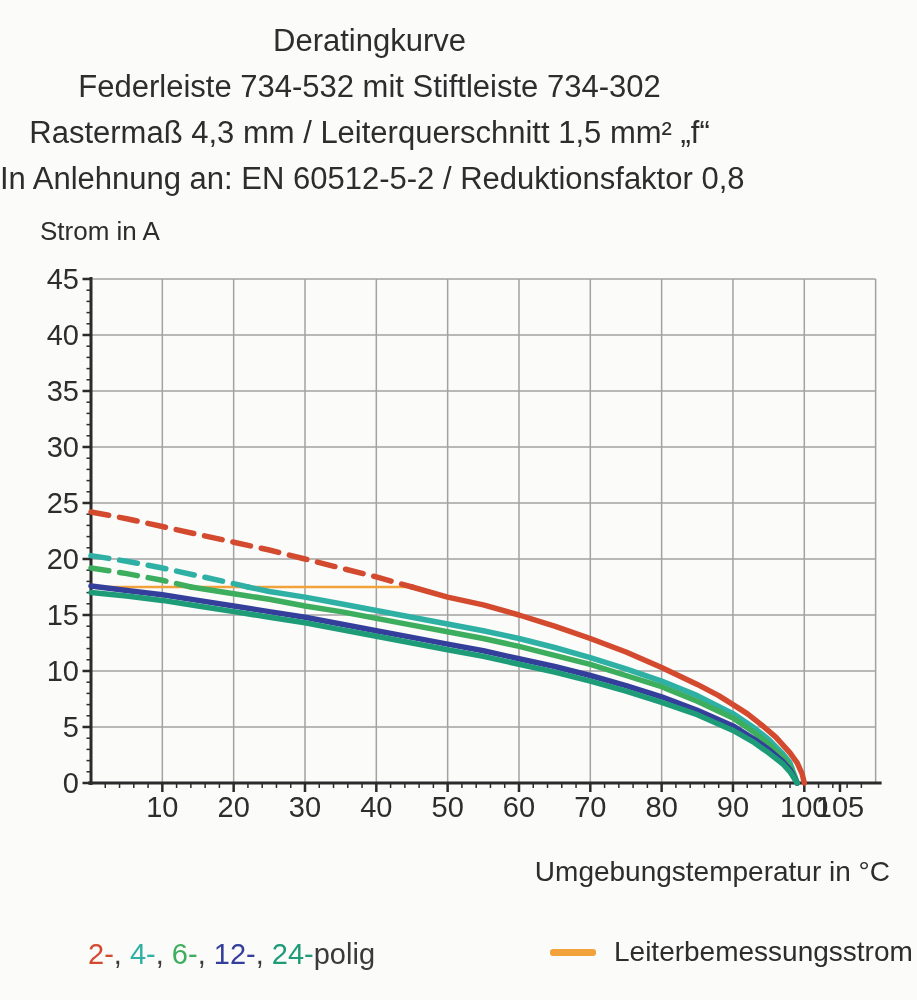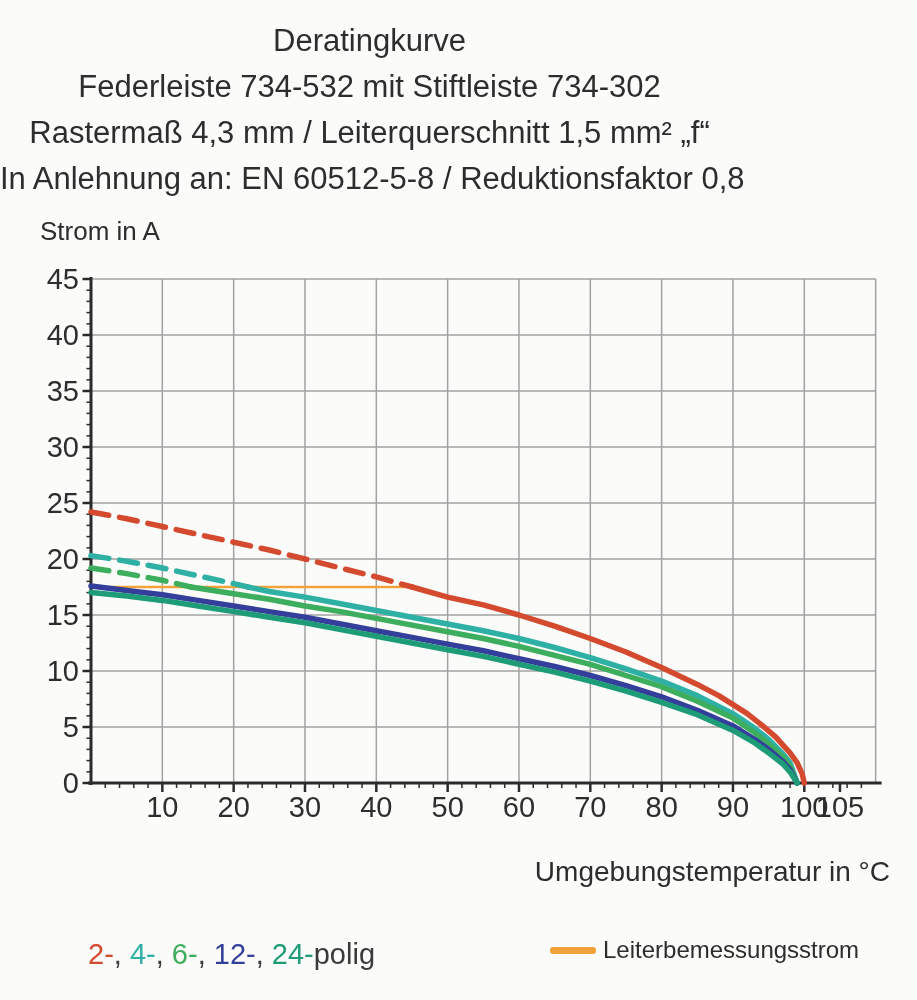--- a/index.html
+++ b/index.html
@@ -31,36 +31,36 @@
     font-family: "Liberation Sans", sans-serif;
     font-size: 29px; fill: #2D2D2D;
   }
   #legend-left {
     position: absolute; left: 88px; top: 938px;
     font-size: 29px; white-space: nowrap; text-align: right;
   }
   #legend-left .sep { color: #3A3A3A; }
   #legend-right {
     position: absolute; left: 550px; top: 936px;
-    display: flex; align-items: center; gap: 7px;
-    font-size: 24px; white-space: nowrap; justify-content: space-between;
+    display: flex; align-items: center; gap: 18px;
+    font-size: 28px; white-space: nowrap; justify-content: space-between;
   }
   #rated-swatch {
     display: inline-block; width: 46px; height: 7px;
     border-radius: 3px; background: #F2A23B;
   }
 </style>
 </head>
 <body>
 
 <div class="titles">
   <div>Deratingkurve</div>
   <div>Federleiste 734-532 mit Stiftleiste 734-302</div>
   <div>Rastermaß 4,3 mm / Leiterquerschnitt 1,5 mm² „f“</div>
-  <div>In Anlehnung an: EN 60512-5-8 / Reduktionsfaktor 0,8</div>
+  <div>In Anlehnung an: EN 60512-5-2 / Reduktionsfaktor 0,8</div>
 </div>
 
 <div id="ylabel">Strom in A</div>
 
 <svg id="chart-svg" width="917" height="1000">
     <g stroke="#A2A2A2" stroke-width="1.5">
       <line x1="91" y1="727" x2="875.63" y2="727"></line>
       <line x1="91" y1="671" x2="875.63" y2="671"></line>
       <line x1="91" y1="615" x2="875.63" y2="615"></line>
       <line x1="91" y1="559" x2="875.63" y2="559"></line>

